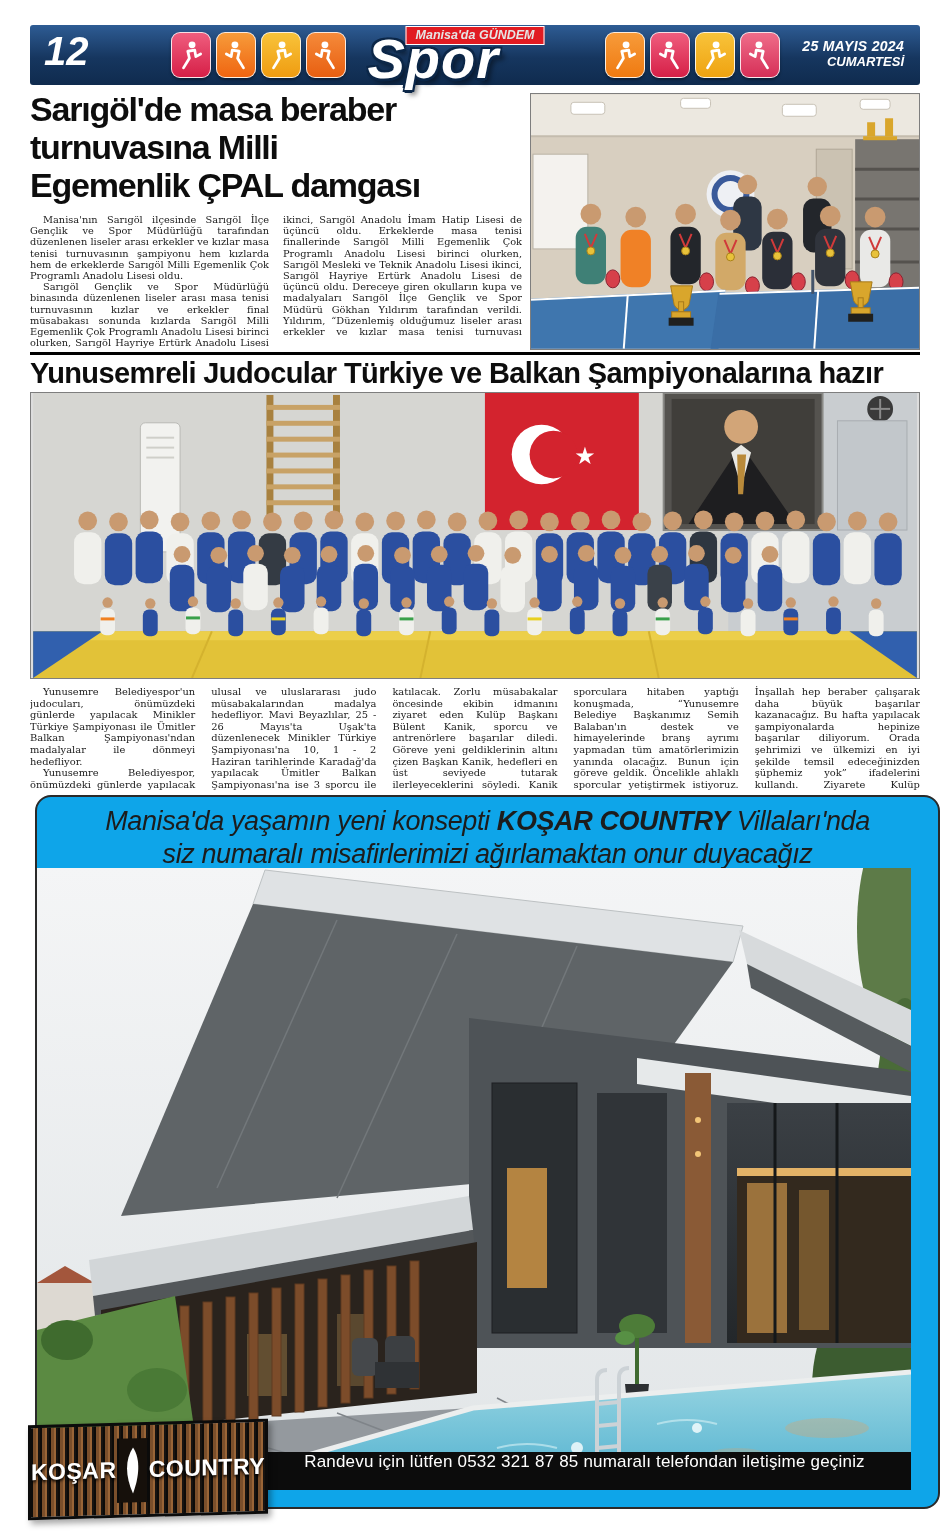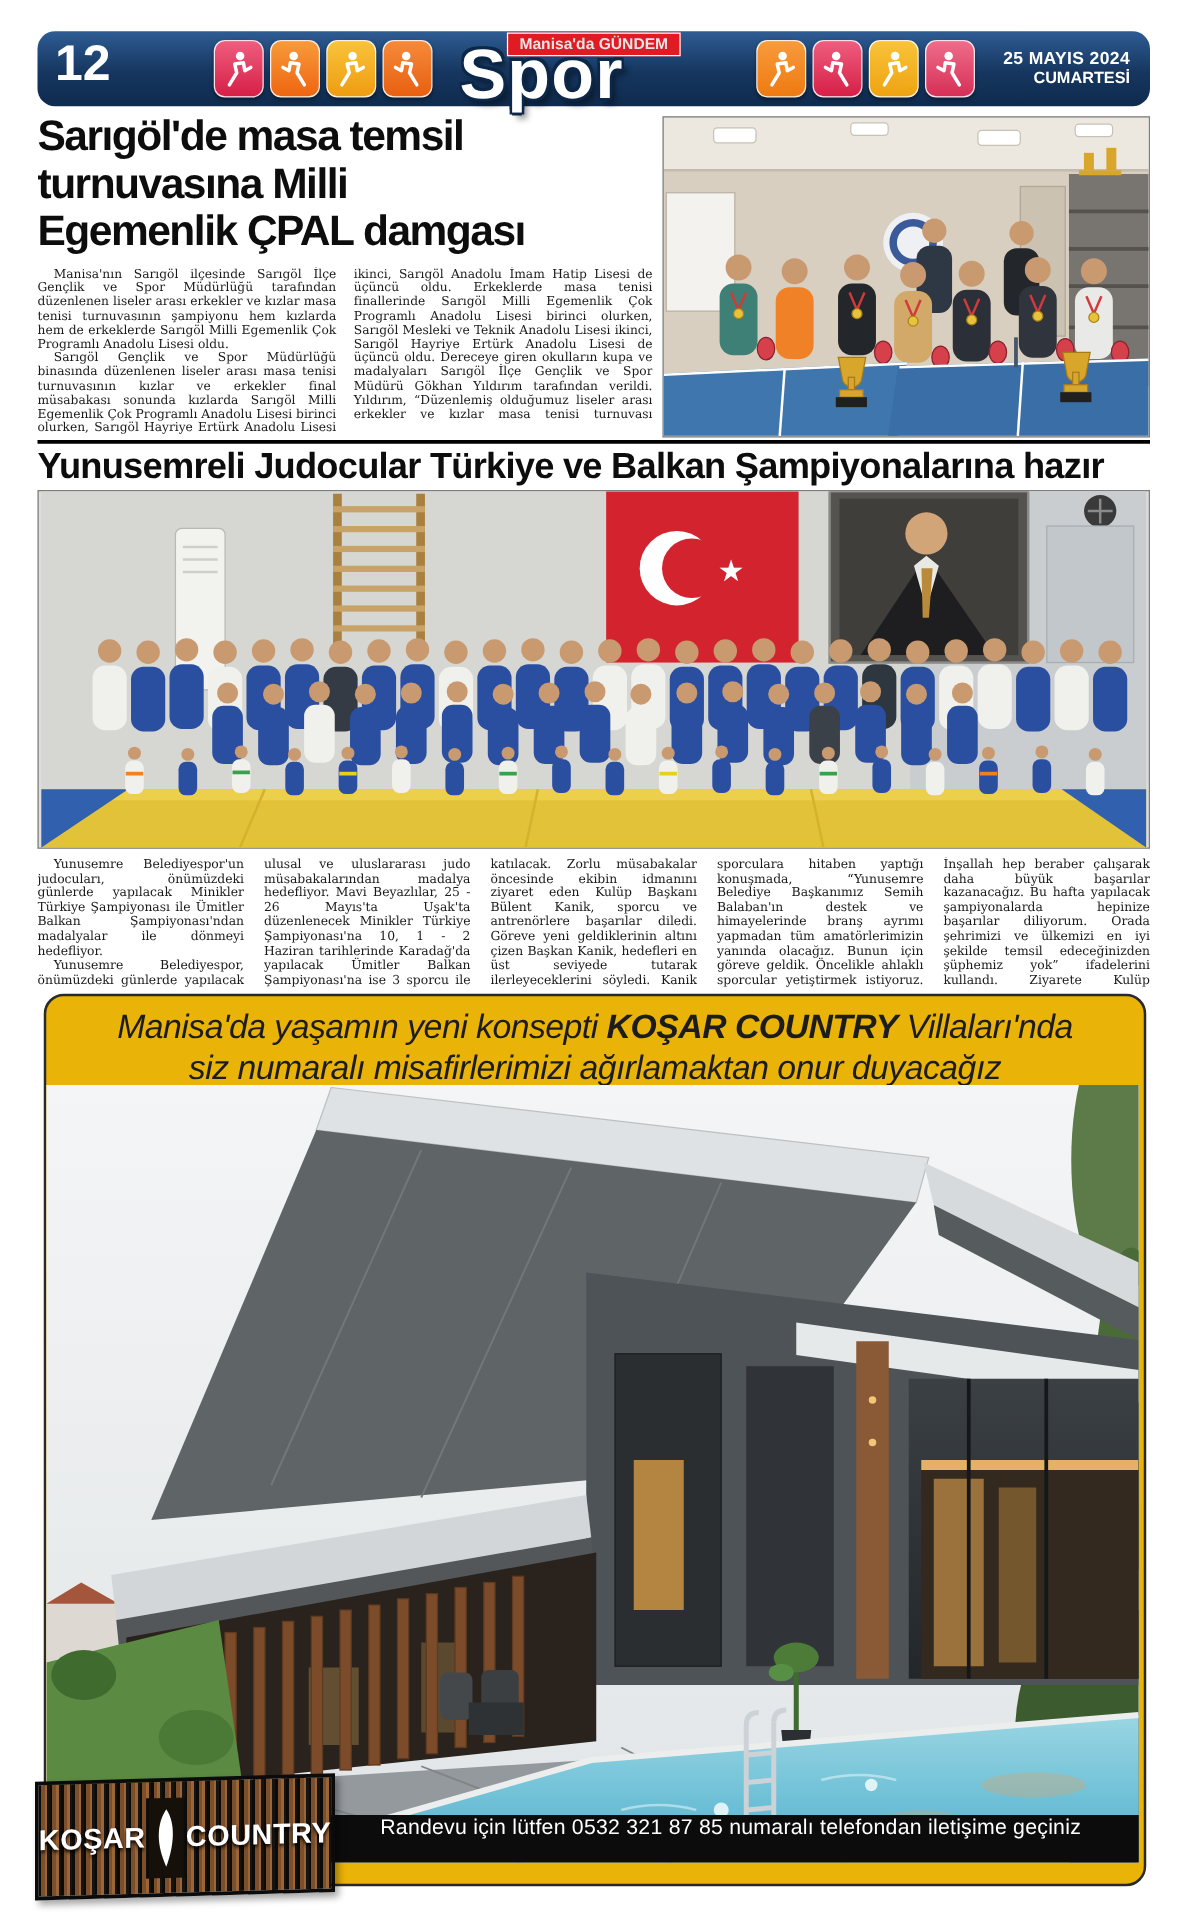--- a/index.html
+++ b/index.html
@@ -3,21 +3,21 @@
 <meta charset="utf-8">
 <style>
   html,body{margin:0;padding:0;background:#ffffff;}
   .page{position:relative;width:950px;height:1534px;background:#fff;overflow:hidden;
         font-family:"DejaVu Serif", serif;color:#141414;}
   .abs{position:absolute;}
 
   
   #masthead{left:30px;top:25px;width:890px;height:60px;
     background:linear-gradient(#2e5c94,#16365f 55%,#0f2b4e);
-    border-radius:14px;display:flex;align-items:center;justify-content:center;gap:22px;}
+    border-radius:3px;display:flex;align-items:center;justify-content:center;gap:22px;font-style:italic;}
   .pgnum{position:absolute;left:14px;top:6px;color:#fff;font-family:"Liberation Sans",sans-serif;
     font-weight:bold;font-size:40px;line-height:1;}
   .dateblock{position:absolute;right:16px;top:13px;text-align:right;color:#fff;
     font-family:"Liberation Sans",sans-serif;}
   .dateblock .d1{font-size:14px;font-weight:bold;letter-spacing:.3px;}
   .dateblock .d2{font-size:13px;font-weight:bold;}
   .icon-row{display:flex;gap:5px;align-items:center;}
   .sicon{width:38px;height:44px;border-radius:9px;border:1.5px solid rgba(255,255,255,.85);
     display:flex;align-items:center;justify-content:center;box-shadow:0 2px 3px rgba(0,0,0,.35);}
   .sicon svg{width:26px;height:30px;}
@@ -53,21 +53,21 @@
   .a2-headline{left:30px;top:357px;width:890px;height:34px;
     font-family:"Liberation Sans",sans-serif;font-weight:bold;font-size:29px;line-height:32px;
     letter-spacing:-0.6px;color:#0d0d0d;white-space:nowrap;}
   .photo-judo{left:30px;top:392px;width:890px;height:287px;}
   .a2-body{left:30px;top:686px;width:890px;height:106px;overflow:hidden;
     column-count:5;column-gap:16px;column-fill:auto;
     font-size:9.9px;line-height:11.6px;text-align:justify;color:#1a1a1a;}
 
   
   .adbox{left:35px;top:795px;width:878px;height:710px;border:2px solid #2a2a2a;border-radius:16px;
-    overflow:hidden;background:#eab308;}
+    overflow:hidden;background:#0ea5e9;padding-left:23px;}
   .ad-head{position:absolute;left:0;top:8px;width:100%;text-align:center;
     font-family:"Liberation Sans",sans-serif;font-style:italic;font-size:27px;line-height:33px;
     color:#1c1c1c;letter-spacing:-0.4px;}
   .ad-head .brand{font-weight:bold;font-style:italic;}
   .photo-villa{position:absolute;left:0;top:71px;width:874px;height:622px;border:0;}
   .ad-bar{position:absolute;left:221px;top:655px;width:653px;height:38px;background:#0c0c0c;
     display:flex;justify-content:center;}
   .ad-bar span{color:#fff;font-family:"Liberation Sans",sans-serif;font-size:17px;letter-spacing:.2px;}
   .koslogo{left:28px;top:1422px;width:240px;height:95px;border:3px solid #0b0b0b;box-sizing:border-box;
     background:repeating-linear-gradient(90deg,#0d0b09 0 2px,#7b4f2b 2px 5px,#9a6537 5px 7px,#171310 7px 9px);
@@ -149,21 +149,21 @@
           </svg>
         </span>
     </div>
     <div class="dateblock">
       <div class="d1">25 MAYIS 2024</div>
       <div class="d2">CUMARTESİ</div>
     </div>
   </header>
 
   <h1 class="abs a1-headline" style="margin:0">
-    <div>Sarıgöl'de masa temsil</div>
+    <div>Sarıgöl'de masa beraber</div>
     <div>turnuvasına Milli</div>
     <div>Egemenlik ÇPAL damgası</div>
   </h1>
 
   <section class="abs a1-body">
     <p>Manisa'nın Sarıgöl ilçesinde Sarıgöl İlçe Gençlik ve Spor Müdürlüğü tarafından düzenlenen liseler arası erkekler ve kızlar masa tenisi turnuvasının şampiyonu hem kızlarda hem de erkeklerde Sarıgöl Milli Egemenlik Çok Programlı Anadolu Lisesi oldu.</p>
     <p><span>Sarıgöl Gençlik ve Spor Müdürlüğü binasında düzenlenen liseler arası masa tenisi turnuvasının kızlar ve erkekler final müsabakası sonunda kızlarda Sarıgöl Milli Egemenlik Çok Programlı Anadolu Lisesi birinci olurken, Sarıgöl Hayriye Ertürk Anadolu Lisesi ikinci, Sarıgöl Anadolu İmam Hatip Lisesi de üçüncü oldu. Erkeklerde masa tenisi finallerinde Sarıgöl Milli Egemenlik Çok Programlı Anadolu Lisesi birinci olurken, Sarıgöl Mesleki ve Teknik Anadolu Lisesi ikinci, Sarıgöl Hayriye Ertürk Anadolu Lisesi de üçüncü oldu. Dereceye giren okulların kupa ve madalyaları Sarıgöl İlçe Gençlik ve Spor Müdürü Gökhan Yıldırım tarafından verildi. Yıldırım, “Düzenlemiş olduğumuz liseler arası erkekler ve kızlar masa tenisi turnuvası heyecanlı geçti. Genç sporcularımızı ve öğretmenlerini kutlarım.” dedi.</span>
       
     </p>
   </section>

